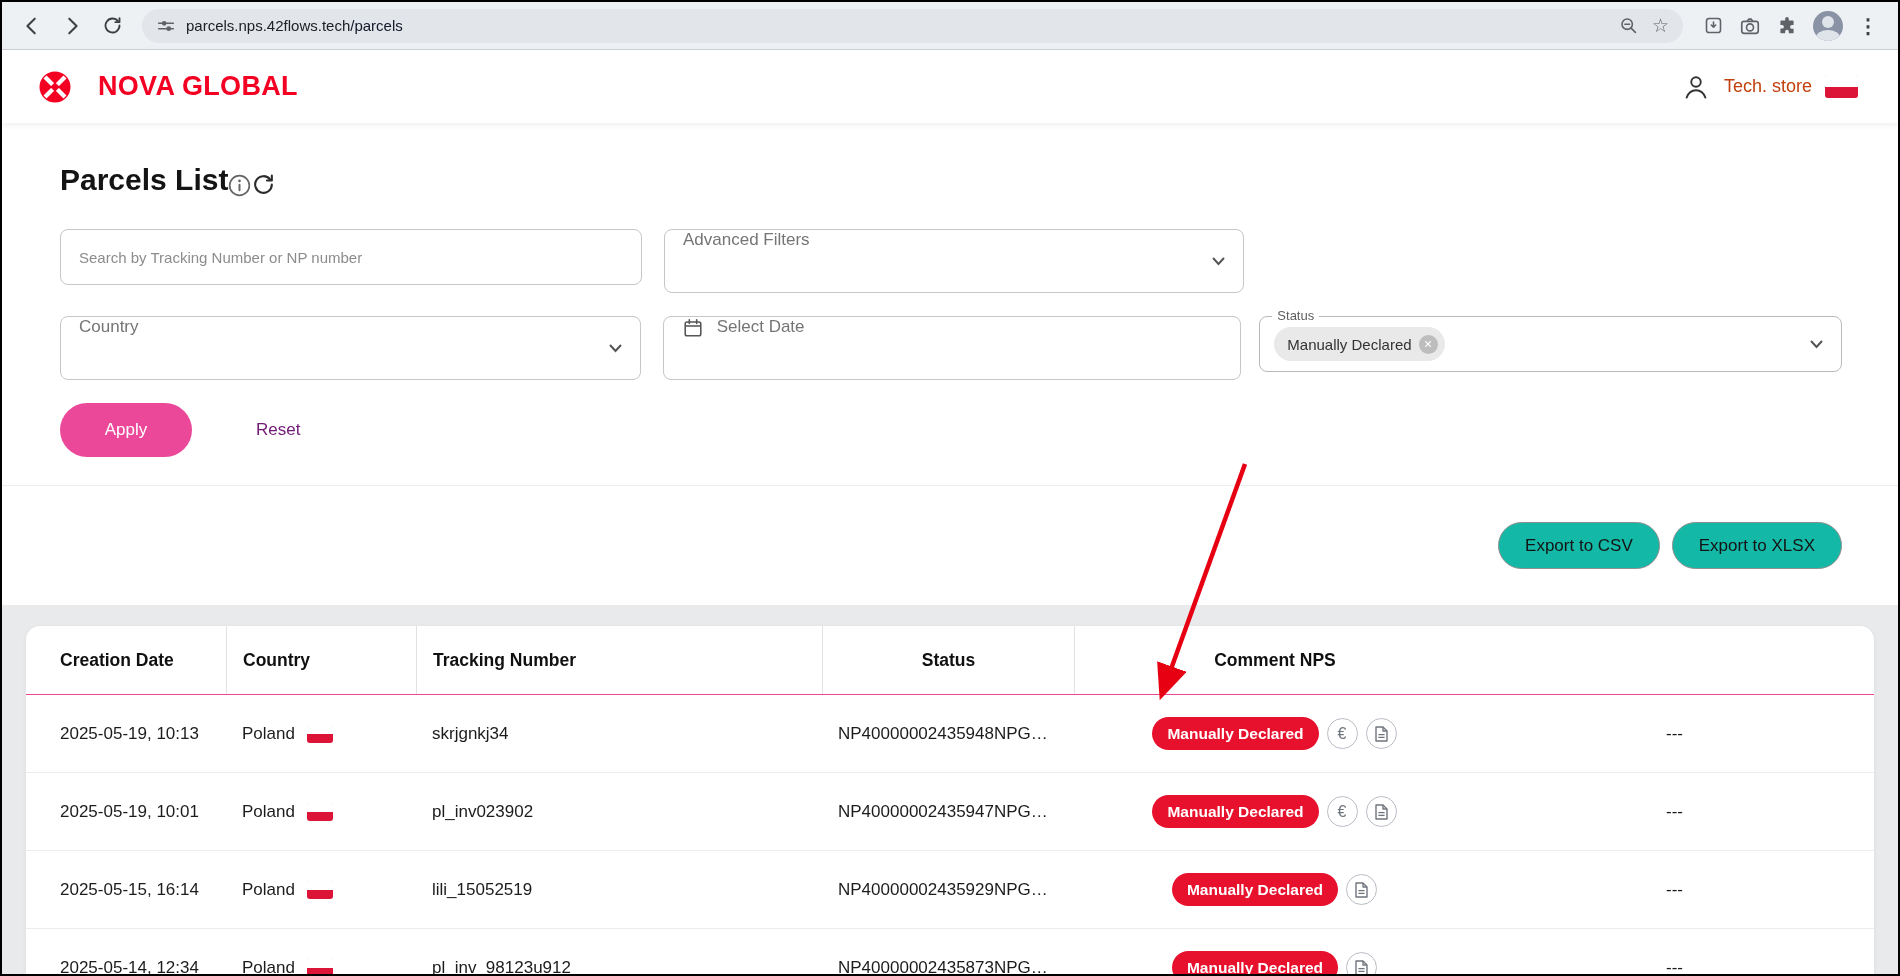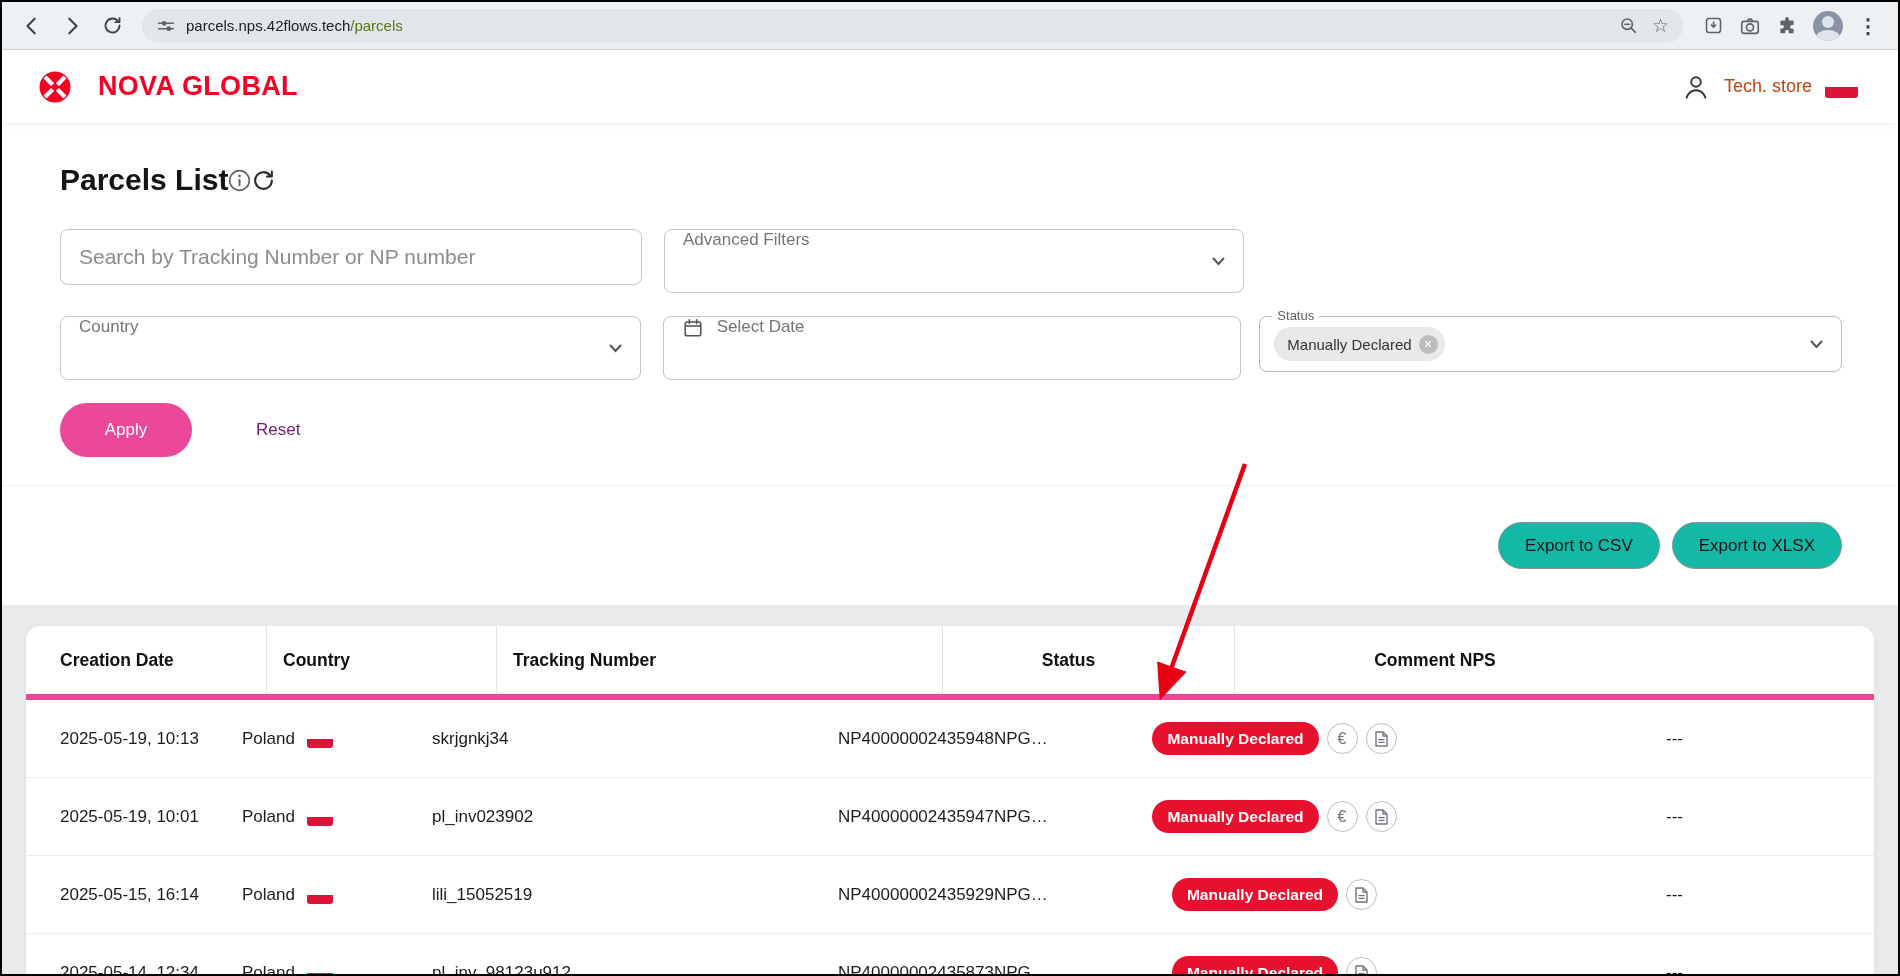--- a/index.html
+++ b/index.html
@@ -5,21 +5,21 @@
   * { margin:0; padding:0; box-sizing:border-box; }
   html,body { width:1900px; height:976px; overflow:hidden; font-family:"Liberation Sans", sans-serif; background:#fff; }
 
   .window { width:1900px; height:976px; border:2px solid #000; background:#e9eaec; display:flex; flex-direction:column; position:relative; overflow:hidden; }
 
   
   .browser-bar { flex:0 0 48px; background:#eef1f4; border-bottom:1px solid #cfd3d8; display:flex; align-items:center; padding:0 12px; gap:4px; }
   .nav-icon { width:36px; height:36px; border-radius:50%; display:flex; align-items:center; justify-content:center; cursor:pointer; flex:0 0 auto; }
   .omnibox { flex:1; height:34px; background:#e2e5e9; border-radius:17px; margin:0 8px; display:flex; align-items:center; padding:0 14px; gap:10px; min-width:0; cursor:text; }
   .url { font-size:15px; color:#202124; white-space:nowrap; overflow:hidden; }
-  .url .path { color:#4d7c0f; }
+  .url .path { color:#0f172a; }
   .omni-right { margin-left:auto; display:flex; align-items:center; gap:14px; }
   .star-glyph { font-size:19px; color:#5f6368; line-height:1; cursor:pointer; }
   .browser-right { display:flex; align-items:center; gap:15px; padding:0 8px; }
   .kebab { font-size:20px; color:#3c4043; font-weight:bold; line-height:1; cursor:pointer; }
   .avatar { width:30px; height:30px; border-radius:50%; background:#8a93a5; position:relative; overflow:hidden; cursor:pointer; flex:0 0 auto; }
   .avatar::before { content:""; position:absolute; left:9px; top:5px; width:12px; height:12px; border-radius:50%; background:#dfe3ea; }
   .avatar::after { content:""; position:absolute; left:3px; top:19px; width:24px; height:16px; border-radius:50%; background:#dfe3ea; }
 
   
   .app { flex:1; display:flex; flex-direction:column; min-height:0; }
@@ -29,47 +29,47 @@
   .account { display:flex; align-items:center; gap:13px; cursor:pointer; }
   .account-label { font-size:18px; color:#c2410c; }
   .flag { border-radius:3px; overflow:hidden; box-shadow:inset 0 0 0 1px rgba(0,0,0,.15); display:inline-block; flex:0 0 auto; }
   .flag-top { height:50%; background:#fff; }
   .flag-bottom { height:50%; background:#dc1438; }
   .flag-lg { width:33px; height:23px; }
   .flag-sm { width:26px; height:18px; }
 
   
   .filters-panel { background:#fff; padding:40px 56px 36px 58px; position:relative; z-index:1; }
-  .title-row { display:flex; align-items:center; gap:0; }
+  .title-row { display:flex; align-items:flex-end; gap:0; }
   .page-title { font-size:30px; font-weight:bold; color:#141414; }
   .title-icon { display:flex; align-items:center; cursor:pointer; }
   .filter-row { display:flex; margin-top:32px; }
   .filter-row.second { margin-top:23px; }
   .field { height:64px; border:1px solid #c6c6c6; border-radius:8px; display:flex; padding:0 18px; font-size:17px; color:#757575; background:#fff; cursor:pointer; }
   .chev { margin-left:auto; display:flex; align-items:center; }
   .w-adv { width:580px; }
   .w-country { width:582px; margin-right:22px; }
   .w-date { width:580px; margin-right:18px; gap:13px; }
-  input.search { width:582px; height:56px; border:1px solid #c6c6c6; border-radius:8px; padding:0 18px; font-size:21px; color:#222; margin-right:22px; outline:none; font-family:inherit; }
+  input.search { width:582px; height:56px; border:1px solid #c6c6c6; border-radius:8px; padding:0 18px; font-size:15px; color:#222; margin-right:22px; outline:none; font-family:inherit; }
   input.search::placeholder { color:#8c8c8c; }
   .status-box { position:relative; width:584px; height:56px; border:1px solid #b9b9b9; border-radius:8px; display:flex; align-items:center; padding:0 18px 0 14px; cursor:pointer; background:#fff; }
   .status-label { position:absolute; top:-9px; left:12px; background:#fff; padding:0 5px; font-size:13px; color:#5f5f5f; }
   .chip { display:flex; align-items:center; gap:7px; background:#e9e9e9; border-radius:17px; height:34px; padding:0 7px 0 13px; font-size:15px; color:#333; }
   .chip-x { width:19px; height:19px; border-radius:50%; background:#bdbdbd; color:#fff; font-size:14px; display:flex; align-items:center; justify-content:center; cursor:pointer; }
   .actions-row { display:flex; align-items:center; margin-top:23px; }
   .apply-btn { width:132px; height:54px; background:#ec4899; color:#fff; border:none; border-radius:27px; font-size:17px; font-family:inherit; cursor:pointer; }
   .reset-btn { margin-left:64px; background:none; border:none; font-size:17px; color:#701a75; font-family:inherit; cursor:pointer; }
   .panel-divider { border:none; border-top:1px solid #ededed; margin:28px -56px 0 -58px; }
   .export-row { display:flex; justify-content:flex-end; gap:12px; margin-top:36px; }
   .export-btn { height:47px; border:1px solid #8f8f8f; border-radius:24px; background:#14b8a6; font-size:17px; color:#141414; padding:0 26px; font-family:inherit; cursor:pointer; }
 
   
   .table-card { margin:21px 24px 0; background:#fff; border-radius:14px 14px 0 0; flex:1; box-shadow:0 1px 5px rgba(0,0,0,.06); overflow:hidden; }
   .tgrid { display:grid; grid-template-columns:200px 190px 406px 252px 401px 1fr; }
-  .thead { border-bottom:6px solid #ec4899;gap:40px; }
+  .thead { border-bottom:1px solid #ec4899; }
   .th { height:68px; display:flex; align-items:center; font-size:17.5px; font-weight:bold; color:#101010; padding-left:16px; }
   .th:first-child { padding-left:34px; }
   .th:not(:first-child) { border-left:1px solid #e2e2e2; }
   .th.center { justify-content:center; padding-left:0; }
   .tr { border-bottom:1px solid #ececec; }
   .td { height:77px; display:flex; align-items:center; font-size:17px; color:#1c1c1c; padding-left:16px; }
   .td:first-child { padding-left:34px; }
   .td.center { justify-content:center; padding-left:0; }
   .country-cell { gap:12px; }
   .status-cell { gap:8px; }

